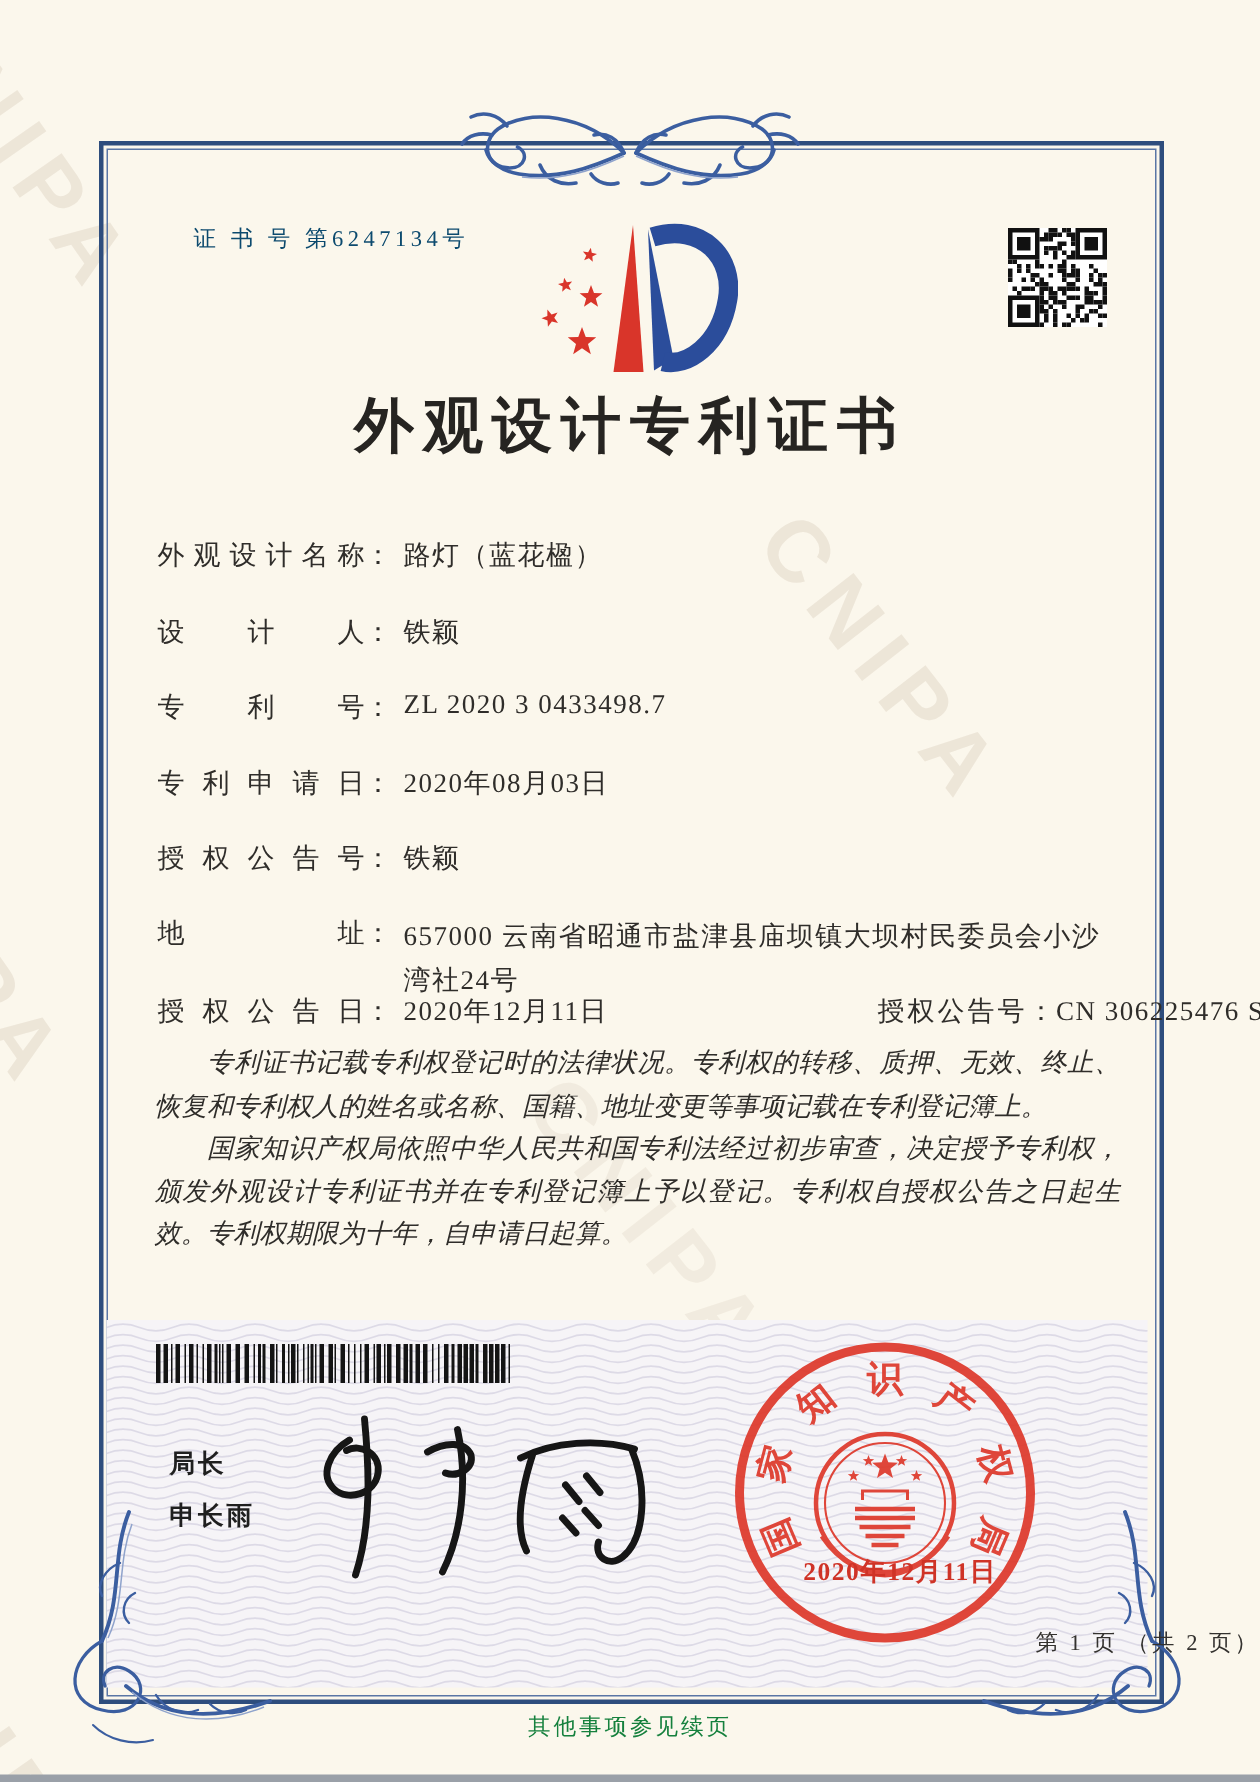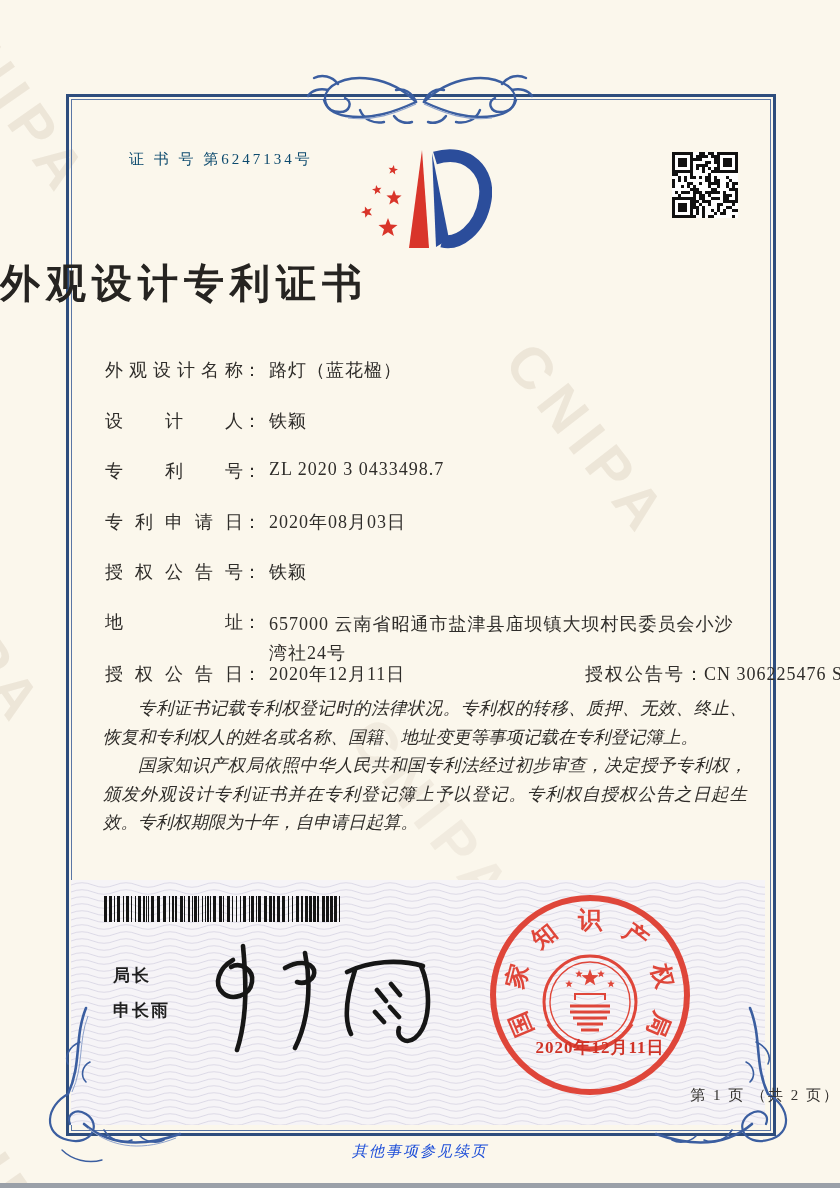--- a/index.html
+++ b/index.html
@@ -13,21 +13,21 @@
       font-weight:700;font-size:58px;letter-spacing:10px;color:#ddd2c2;
       opacity:.45;transform-origin:left top;pointer-events:none;}
 
   
   .frame{position:absolute;left:66px;top:94px;width:704px;height:1036px;
          border:3px solid #2e4d7d;}
   .frame-inner{position:absolute;inset:2px;border:1px solid #5a76a5;}
 
   
   .cert-no{position:absolute;left:105px;top:150px;font-size:15px;letter-spacing:3px;color:#0c4a6e;margin-left:24px;}
-  .title{position:absolute;left:0;top:256px;width:840px;text-align:left;
+  .title{position:absolute;left:0;top:256px;width:840px;text-align:center;
          font-size:40px;font-weight:700;letter-spacing:6px;color:#262421;}
 
   .logo{position:absolute;left:352px;top:142px;width:140px;height:115px;}
   .qr{position:absolute;left:672px;top:152px;width:66px;height:66px;}
 
   
   .frow{position:absolute;left:105px;font-size:18px;color:#2f2d2a;white-space:nowrap;}
   .flabel{display:inline-block;width:138px;text-align:justify;text-align-last:justify;vertical-align:top;}
   .fcolon{display:inline-block;vertical-align:top;}
   .fvalue{display:inline-block;margin-left:8px;vertical-align:top;letter-spacing:1px;}
@@ -52,21 +52,21 @@
             font-family:Liberation Mono, monospace;color:#1f1f1f;letter-spacing:2px;}
   .sig-hand{position:absolute;left:185px;top:938px;width:280px;height:115px;}
 
   .seal{position:absolute;left:485px;top:890px;width:210px;height:210px;opacity:.92;}
   .seal-date{position:absolute;left:512px;top:1036px;width:176px;text-align:center;
              font-size:17px;letter-spacing:1px;color:#cf3327;font-weight:600;}
 
   .page-info{position:absolute;left:0;top:1086px;width:840px;text-align:right;
              font-size:15px;letter-spacing:2px;color:#33312e;}
   .cont-note{position:absolute;left:0;top:1142px;width:840px;text-align:center;
-             font-size:15px;letter-spacing:2px;color:#1d4ed8;font-style:italic;}
+             font-size:15px;letter-spacing:2px;color:#15803d;}
 
   .bottom-strip{position:absolute;left:0;bottom:0;width:840px;height:5px;background:#9aa0a8;}
 
   .ornament{position:absolute;pointer-events:none;}
 </style>
 </head>
 <body>
 
 <div class="page">
 

